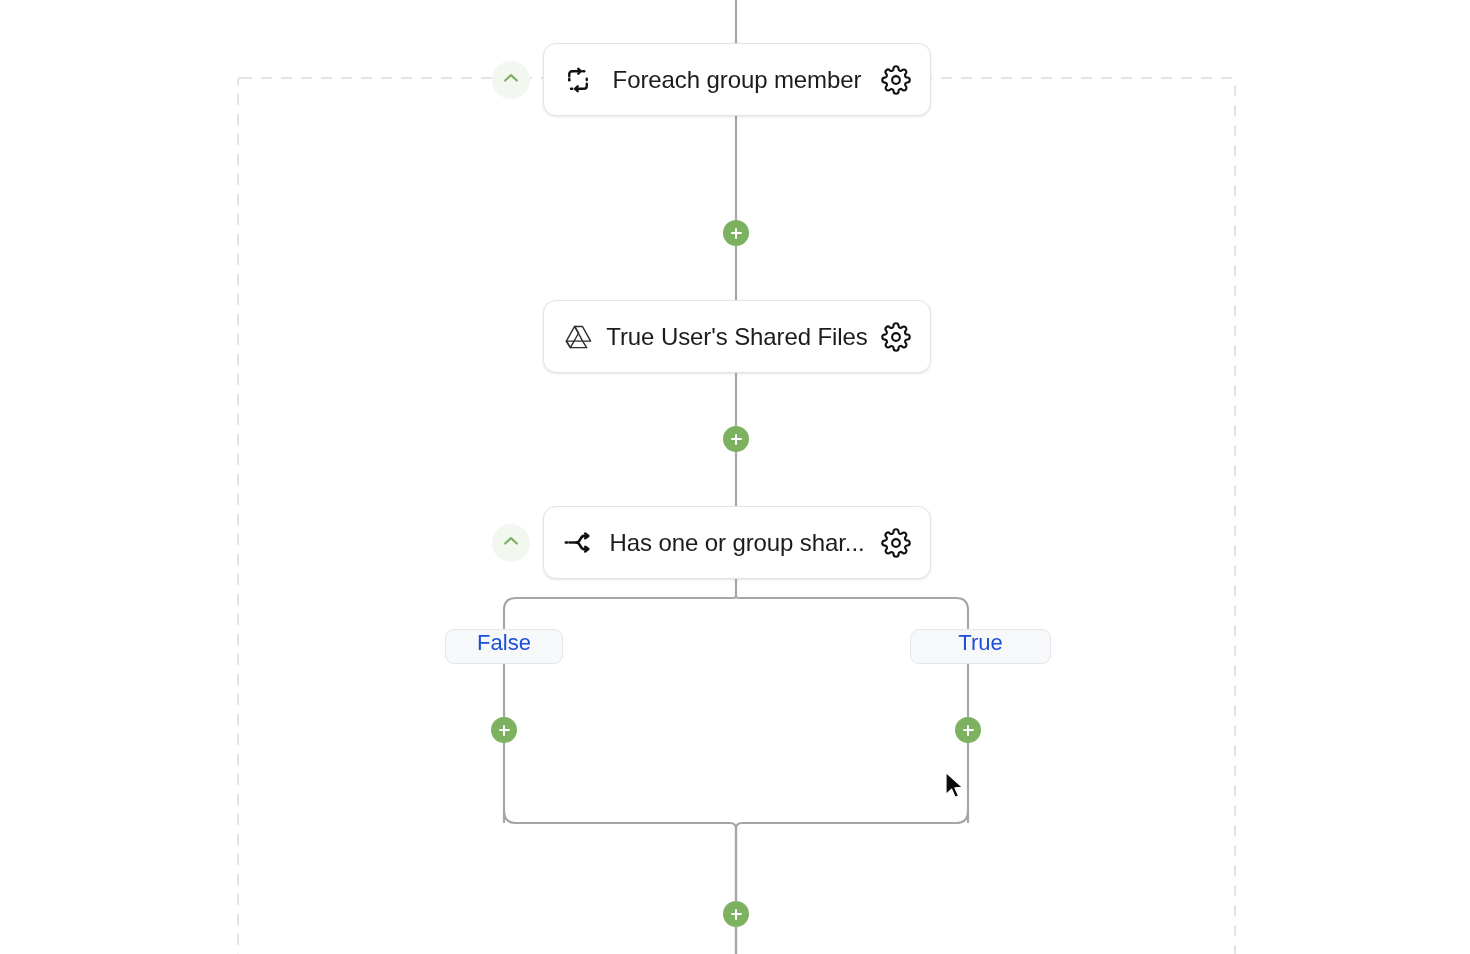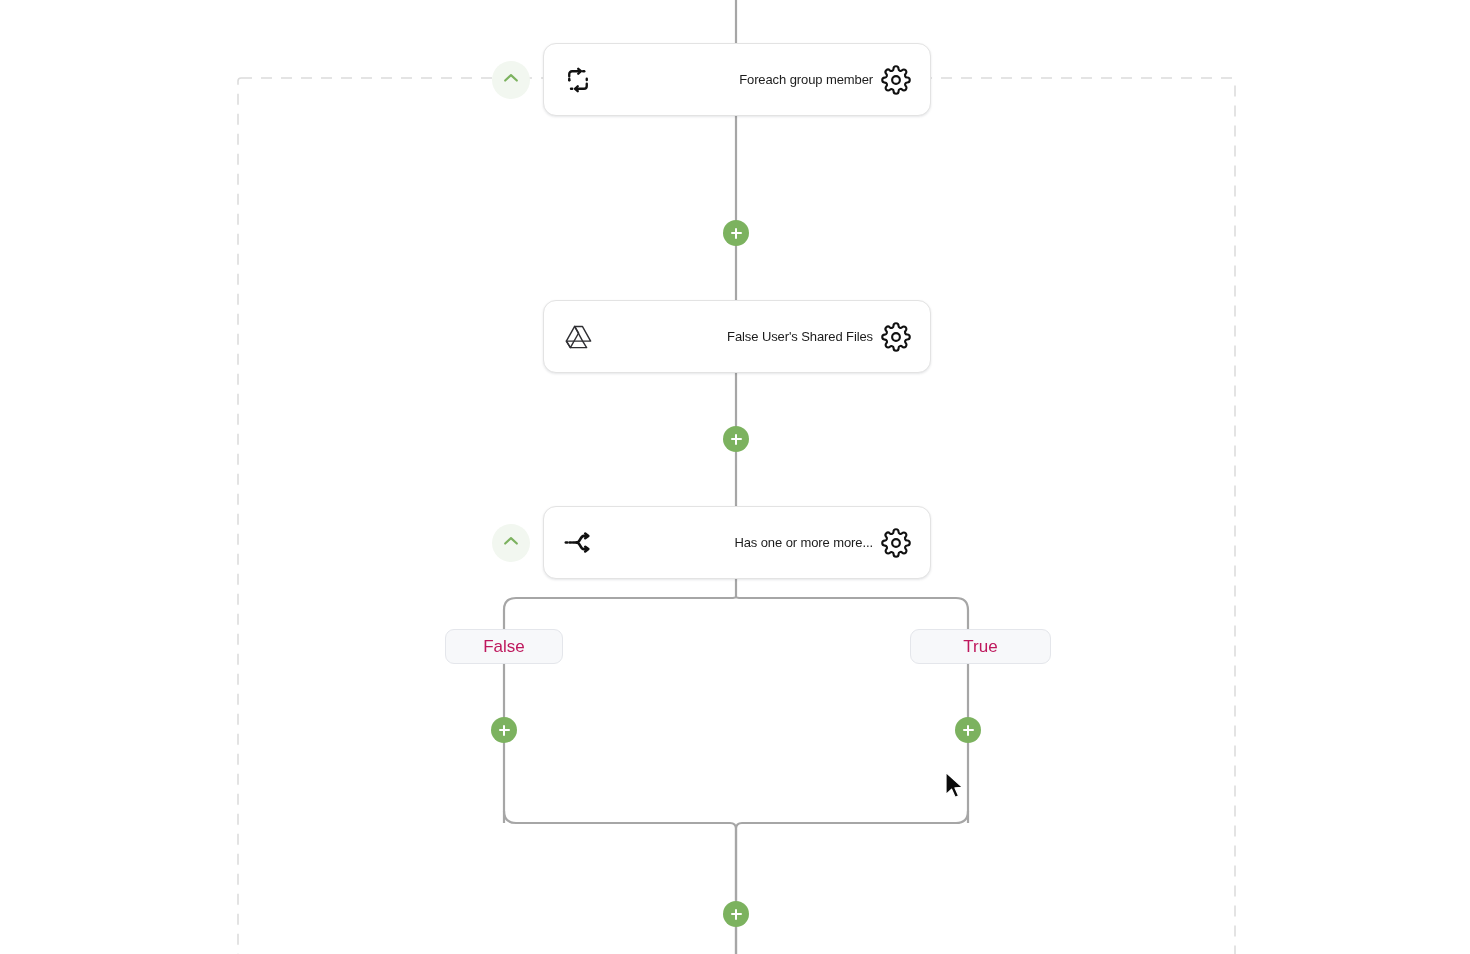--- a/index.html
+++ b/index.html
@@ -50,22 +50,22 @@
   .node-icon {
     width: 34px;
     height: 34px;
     flex: 0 0 34px;
     display: flex;
     align-items: center;
     justify-content: center;
   }
   .node-title {
     flex: 1 1 auto;
-    text-align: right;
-    font-size: 13px;
+    text-align: center;
+    font-size: 24px;
     color: #1c1c1c;
     letter-spacing: -0.1px;
     white-space: nowrap;
     overflow: hidden;
     padding: 0 6px;
   }
   .node-gear {
     width: 34px;
     height: 34px;
     flex: 0 0 34px;
@@ -114,24 +114,23 @@
 
   
   .branch-pill {
     position: absolute;
     box-sizing: border-box;
     height: 35px;
     background: #f7f8fa;
     border: 1px solid #e4e6eb;
     border-radius: 9px;
     display: flex;
-    align-items: center;
-    justify-content: center;
-    font-size: 17px;
-    color: #be185d;
+    justify-content: center;
+    font-size: 22px;
+    color: #1d4ed8;
     z-index: 6;
     cursor: pointer;
   }
 
   
   #cursor {
     position: absolute;
     z-index: 30;
     pointer-events: none;
   }
@@ -194,42 +193,42 @@
   </div>
 
   <div class="node" style="left:543px; top:300px; width:388px;">
     <span class="node-icon">
       <svg width="31" height="31" viewBox="0 0 24 24" fill="none" stroke="#2f2f33" stroke-width="1.1" stroke-linejoin="round">
         <path d="M9 4.2 h6 L21.4 15.6 H15.2 Z"></path>
         <path d="M9 4.2 L2.6 15.6 L5.7 20.6 L12.1 9.3 Z"></path>
         <path d="M2.6 15.6 H15.2 L18.3 20.6 H5.7 Z"></path>
       </svg>
     </span>
-    <span class="node-title">False User's Shared Files</span>
+    <span class="node-title">True User's Shared Files</span>
     <span class="node-gear">
       <svg width="30" height="30" viewBox="0 0 24 24" fill="none" stroke="#111111" stroke-width="1.7" stroke-linecap="round" stroke-linejoin="round">
         <circle cx="12" cy="12" r="3.1"></circle>
         <path d="M19.4 15a1.65 1.65 0 0 0 .33 1.82l.06.06a2 2 0 1 1-2.83 2.83l-.06-.06a1.65 1.65 0 0 0-1.82-.33 1.65 1.65 0 0 0-1 1.51V21a2 2 0 1 1-4 0v-.09A1.65 1.65 0 0 0 9 19.4a1.65 1.65 0 0 0-1.82.33l-.06.06a2 2 0 1 1-2.83-2.83l.06-.06a1.65 1.65 0 0 0 .33-1.82 1.65 1.65 0 0 0-1.51-1H3a2 2 0 1 1 0-4h.09A1.65 1.65 0 0 0 4.6 9a1.65 1.65 0 0 0-.33-1.82l-.06-.06a2 2 0 1 1 2.83-2.83l.06.06A1.65 1.65 0 0 0 9 4.6h.09A1.65 1.65 0 0 0 10 3.09V3a2 2 0 1 1 4 0v.09a1.65 1.65 0 0 0 1 1.51 1.65 1.65 0 0 0 1.82-.33l.06-.06a2 2 0 1 1 2.83 2.83l-.06.06a1.65 1.65 0 0 0-.33 1.82V9a1.65 1.65 0 0 0 1.51 1H21a2 2 0 1 1 0 4h-.09a1.65 1.65 0 0 0-1.51 1z"></path>
       </svg>
     </span>
   </div>
 
   <div class="node" style="left:543px; top:506px; width:388px;">
     <span class="node-icon">
       <svg width="31" height="31" viewBox="0 0 24 24" fill="none" stroke="#111111" stroke-width="2" stroke-linecap="round" stroke-linejoin="round">
         <path d="M2.2 12 h1.1"></path>
         <path d="M5.1 12 h1.1"></path>
         <path d="M7.6 12 h3.1"></path>
         <path d="M10.7 12 C13.4 12 13.4 6.9 16.1 6.9 H18.9"></path>
         <path d="M10.7 12 C13.4 12 13.4 17.1 16.1 17.1 H18.9"></path>
         <polyline points="17.2,5.1 19.6,6.9 17.2,8.7"></polyline>
         <polyline points="17.2,15.3 19.6,17.1 17.2,18.9"></polyline>
       </svg>
     </span>
-    <span class="node-title">Has one or more more...</span>
+    <span class="node-title">Has one or group shar...</span>
     <span class="node-gear">
       <svg width="30" height="30" viewBox="0 0 24 24" fill="none" stroke="#111111" stroke-width="1.7" stroke-linecap="round" stroke-linejoin="round">
         <circle cx="12" cy="12" r="3.1"></circle>
         <path d="M19.4 15a1.65 1.65 0 0 0 .33 1.82l.06.06a2 2 0 1 1-2.83 2.83l-.06-.06a1.65 1.65 0 0 0-1.82-.33 1.65 1.65 0 0 0-1 1.51V21a2 2 0 1 1-4 0v-.09A1.65 1.65 0 0 0 9 19.4a1.65 1.65 0 0 0-1.82.33l-.06.06a2 2 0 1 1-2.83-2.83l.06-.06a1.65 1.65 0 0 0 .33-1.82 1.65 1.65 0 0 0-1.51-1H3a2 2 0 1 1 0-4h.09A1.65 1.65 0 0 0 4.6 9a1.65 1.65 0 0 0-.33-1.82l-.06-.06a2 2 0 1 1 2.83-2.83l.06.06A1.65 1.65 0 0 0 9 4.6h.09A1.65 1.65 0 0 0 10 3.09V3a2 2 0 1 1 4 0v.09a1.65 1.65 0 0 0 1 1.51 1.65 1.65 0 0 0 1.82-.33l.06-.06a2 2 0 1 1 2.83 2.83l-.06.06a1.65 1.65 0 0 0-.33 1.82V9a1.65 1.65 0 0 0 1.51 1H21a2 2 0 1 1 0 4h-.09a1.65 1.65 0 0 0-1.51 1z"></path>
       </svg>
     </span>
   </div>
 
   <div class="collapse-btn" style="left:492px; top:524px;">
     <span>

